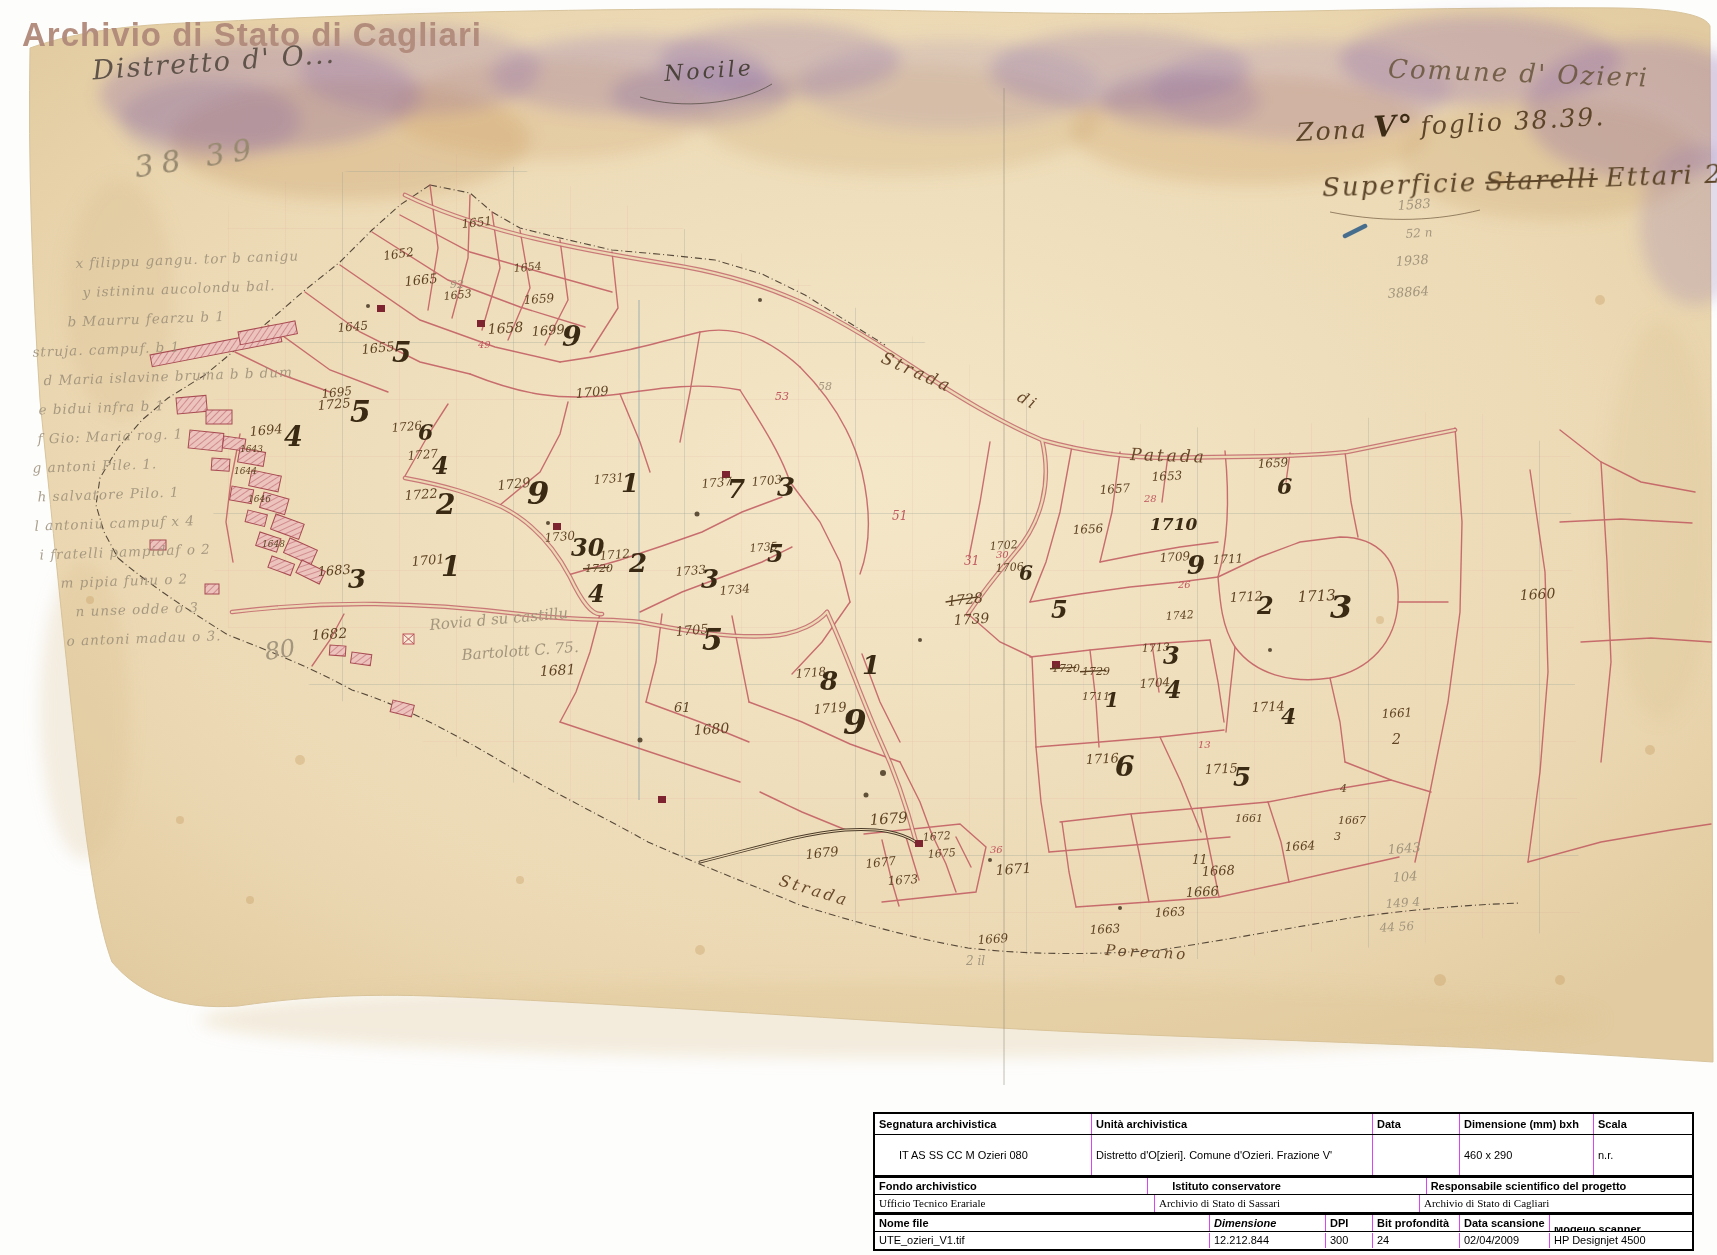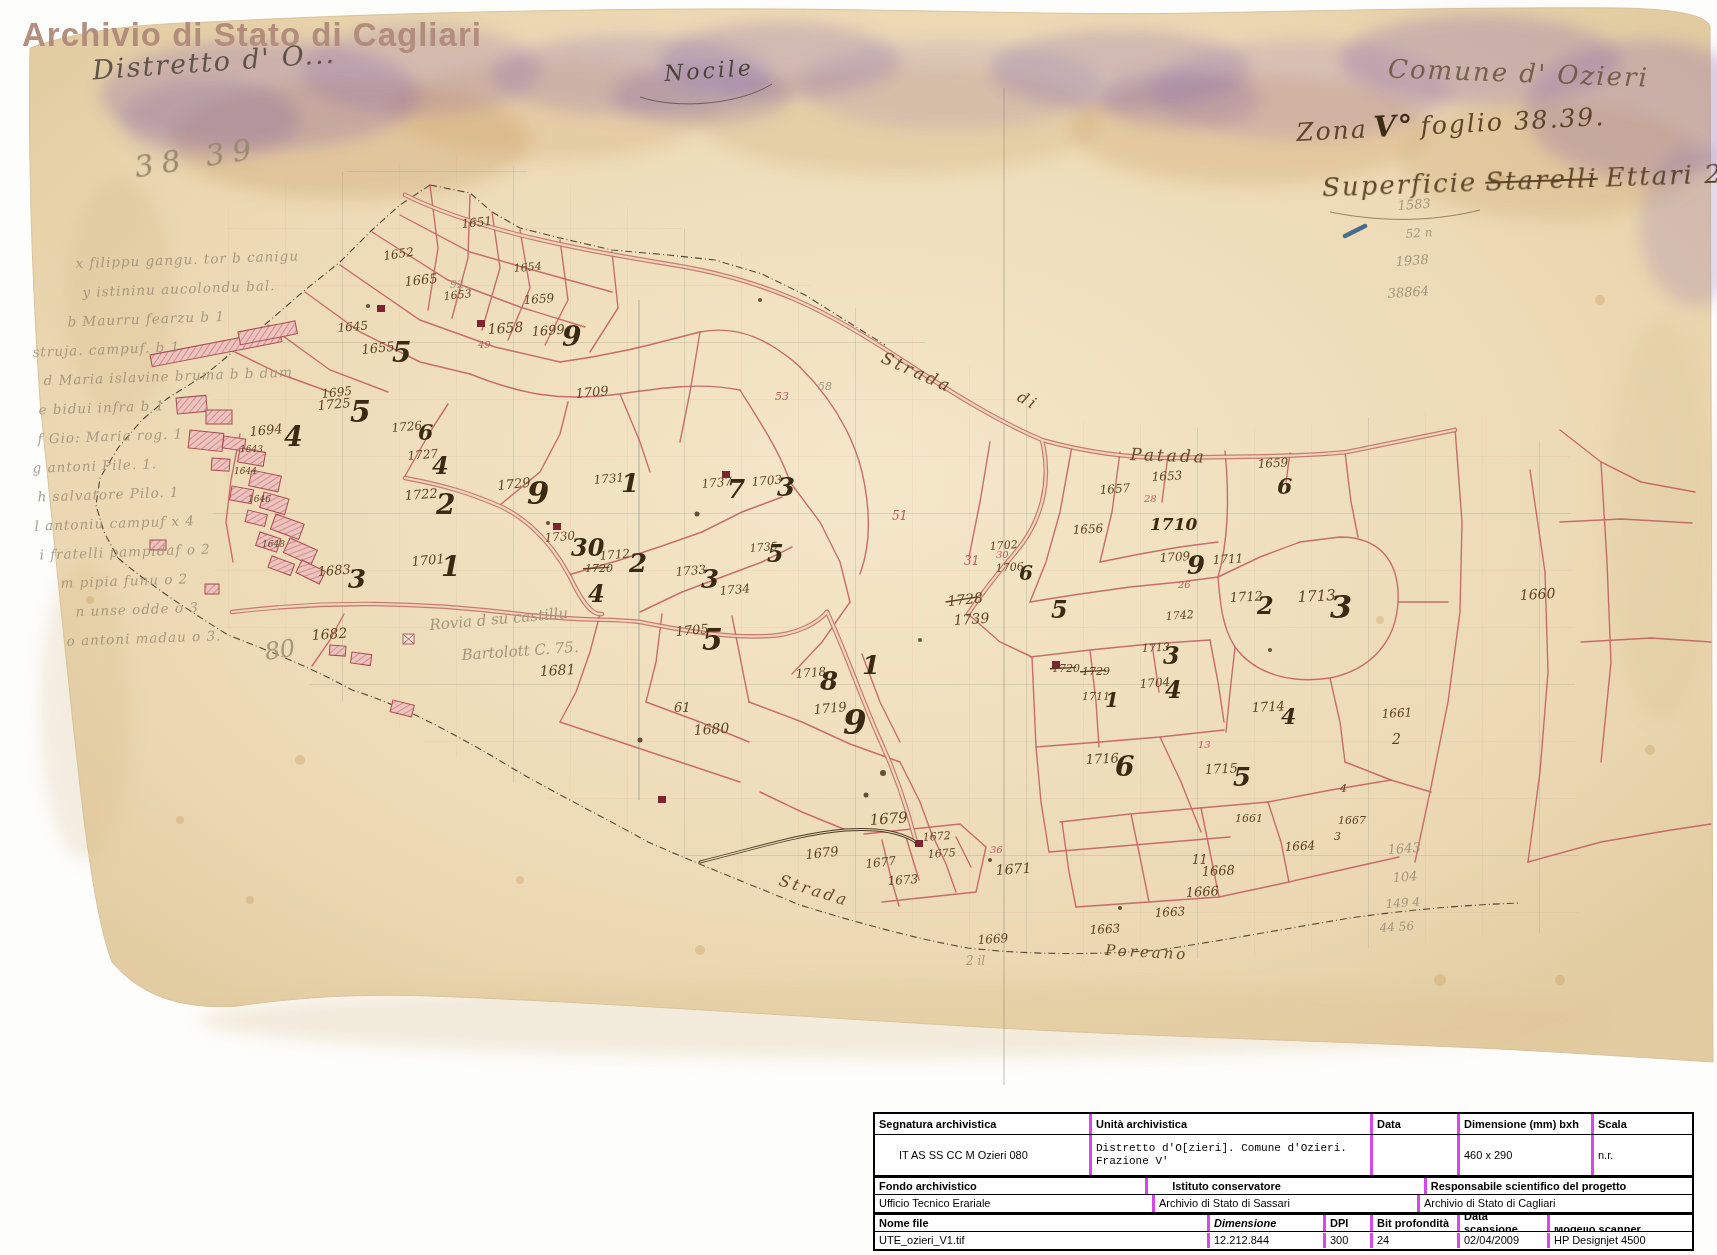--- a/index.html
+++ b/index.html
@@ -19,21 +19,21 @@
   #ann-superficie{left:1322px;top:164px;font-size:26px;color:#5c4529;transform:rotate(-2deg);letter-spacing:2px;}
   #ann-superficie .struck{text-decoration:line-through;text-decoration-thickness:2px;padding:0 8px;}
 
   #margin-notes{left:30px;top:246px;transform:rotate(-2deg);color:#9b8e78;font-size:13.5px;opacity:.85;}
   .mnote{height:29px;line-height:29px;letter-spacing:1px;}
 
   #meta-table{position:absolute;left:873px;top:1112px;width:817px;border:2px solid #000;
               background:#fff;font-size:11px;color:#000;}
   .trow{display:flex;border-bottom:1px solid #000;}
   .trow:last-child{border-bottom:none;}
-  .tcell{border-right:3px solid #d946ef;padding:1px 4px;display:flex;align-items:center;
+  .tcell{border-right:1px solid #d946ef;padding:1px 4px;display:flex;align-items:center;
          overflow:hidden;box-sizing:border-box;line-height:1.15;}
   .tcell:last-child{border-right:none;}
   .theads .tcell{font-weight:bold;}
 
   
   .lab-i{font-family:"DejaVu Serif",serif;font-style:italic;fill:#5f4323;}
   .lab-b{font-family:"DejaVu Serif",serif;font-style:italic;font-weight:bold;fill:#3a2a14;}
   .lab-p{font-family:"DejaVu Serif",serif;font-style:italic;fill:#a3967e;}
   .lab-r{font-family:"DejaVu Serif",serif;font-style:italic;fill:#c0565e;}
   .lab-road{font-family:"DejaVu Serif",serif;font-style:italic;fill:#69492a;letter-spacing:3px;}
@@ -471,31 +471,31 @@
   <div id="meta-table">
       <div class="trow theads" style="height: 20px;">
         <div class="tcell" style="width: 217px;">Segnatura archivistica</div>
         <div class="tcell" style="width: 281px;">Unità archivistica</div>
         <div class="tcell" style="width: 87px;">Data</div>
         <div class="tcell" style="width: 134px;">Dimensione (mm) bxh</div>
         <div class="tcell" style="width: 98px;">Scala</div>
       </div>
       <div class="trow tvals" style="height: 40px;">
         <div class="tcell" style="width: 217px; padding-left: 24px;">IT AS SS CC M Ozieri 080</div>
-        <div class="tcell" style="width: 281px; font-family: Liberation Mono, monospace;">Distretto d'O[zieri]. Comune d'Ozieri. Frazione V'</div>
+        <div class="tcell" style="width: 281px;">Distretto d'O[zieri]. Comune d'Ozieri. Frazione V'</div>
         <div class="tcell" style="width: 87px;"></div>
         <div class="tcell" style="width: 134px;">460 x 290</div>
         <div class="tcell" style="width: 98px;">n.r.</div>
       </div>
       <div class="trow theads" style="height: 16px; border-top: 2px solid rgb(0, 0, 0);">
         <div class="tcell" style="width: 280px;">Fondo archivistico</div>
         <div class="tcell" style="width: 265px; margin-left: 20px;">Istituto conservatore</div>
         <div class="tcell" style="width: 272px;">Responsabile scientifico del progetto</div>
       </div>
-      <div class="trow tvals" style="height: 17px;">
+      <div class="trow tvals" style="height: 17px; font-family: Liberation Serif, serif;">
         <div class="tcell" style="width: 280px;">Ufficio Tecnico Erariale</div>
         <div class="tcell" style="width: 265px;">Archivio di Stato di Sassari</div>
         <div class="tcell" style="width: 272px;">Archivio di Stato di Cagliari</div>
       </div>
       <div class="trow theads" style="height: 16px; border-top: 2px solid rgb(0, 0, 0);">
         <div class="tcell" style="width: 335px;">Nome file</div>
         <div class="tcell" style="width: 116px; font-style: italic;">Dimensione</div>
         <div class="tcell" style="width: 47px;">DPI</div>
         <div class="tcell" style="width: 87px;">Bit profondità</div>
         <div class="tcell" style="width: 90px;">Data scansione</div>

